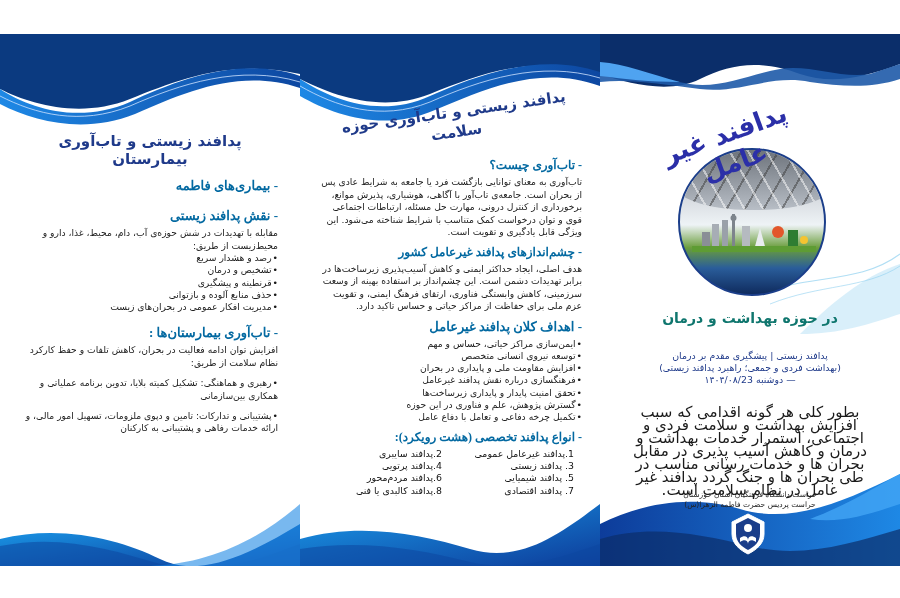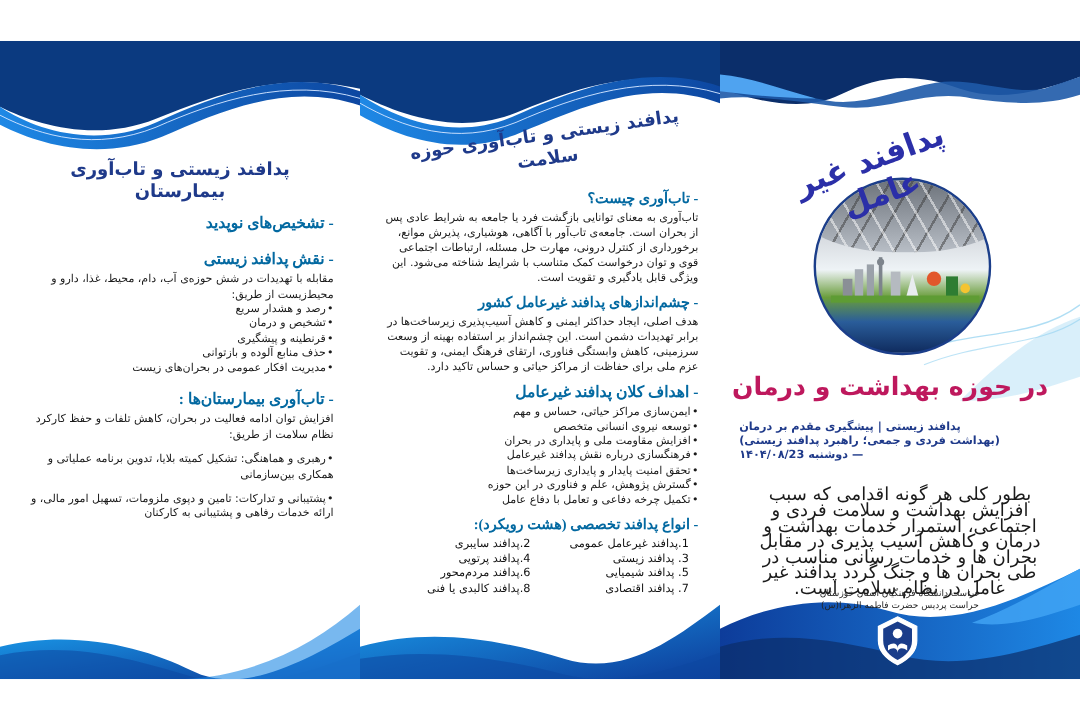--- a/index.html
+++ b/index.html
@@ -27,22 +27,22 @@
   .types-grid { display: grid; grid-template-columns: 1fr 1fr; column-gap: 8px; font-size: 9.4px; line-height: 12.4px; padding-right: 8px; direction: rtl; }
 
   
   #right .logo-title { position: absolute; z-index: 3; left: 50px; top: 84px; width: 160px; font-size: 26px; font-weight: bold; color: #2b2fa8; transform: rotate(-20deg); text-align: center; }
   #right .globe { position: absolute; z-index: 2; left: 78px; top: 114px; width: 148px; height: 148px; border-radius: 50%; overflow: hidden; border: 2px solid #1b3e8a; background: linear-gradient(#9aa3ad 0%, #d9dde2 35%, #eef3f6 52%, #6a9d3c 68%, #2a5d9a 82%, #0f2b5e 100%); }
   #right .globe .roof { position: absolute; left: -10px; top: 0; width: 168px; height: 60px; background:
       repeating-linear-gradient(60deg, rgba(255,255,255,0.5) 0 2px, transparent 2px 16px),
       repeating-linear-gradient(-60deg, rgba(60,60,60,0.5) 0 2px, transparent 2px 16px),
       linear-gradient(#6d737b, #b8bec6); border-bottom-left-radius: 80px 30px; border-bottom-right-radius: 80px 30px; }
   #right .globe .city { position: absolute; left: 12px; top: 62px; width: 124px; height: 40px; }
-  #right .subtitle { position: absolute; z-index: 3; left: 10px; right: 10px; top: 276px; font-size: 21px; font-weight: bold; color: #be185d; text-align: left; }
-  #right .tagline { position: absolute; z-index: 3; left: 16px; right: 16px; top: 316px; font-size: 9.4px; line-height: 12px; color: #1f3a8a; font-weight: bold; text-align: left; }
+  #right .subtitle { position: absolute; z-index: 3; left: 10px; right: 10px; top: 276px; font-size: 14px; font-weight: bold; color: #0f766e; text-align: center; }
+  #right .tagline { position: absolute; z-index: 3; left: 16px; right: 16px; top: 316px; font-size: 9.4px; line-height: 12px; color: #1f3a8a; font-weight: normal; text-align: center; }
   #right .intro { position: absolute; z-index: 3; left: 22px; right: 22px; top: 372px; font-size: 15px; line-height: 13px; color: #1a1a1a; text-align: center; }
   #right .org { position: absolute; z-index: 3; left: 30px; right: 30px; top: 456px; font-size: 7.5px; line-height: 10px; color: #222; text-align: center; }
   #right .emblem { position: absolute; z-index: 3; left: 130px; top: 478px; width: 36px; height: 46px; }
 </style>
 </head>
 <body>
 
 <div class="brochure">
 
   <div class="panel" id="left">
@@ -60,21 +60,21 @@
       <path d="M0 0 H300 V40 C230 25 180 45 130 65 C80 85 30 70 0 55 Z" fill="#0b3a80"></path>
       <path d="M0 55 C30 75 80 90 130 68 C180 45 240 22 300 42 V54 C240 34 185 58 135 80 C85 100 35 88 0 70 Z" fill="url(#lband)"></path>
       <path d="M0 62 C35 80 80 92 130 72 C180 50 240 30 300 48" stroke="#cfe3ff" stroke-width="0.8" fill="none"></path>
       <path d="M0 505 C60 490 120 505 160 525 C200 545 250 520 300 490 V532 H0 Z" fill="url(#lbot)"></path>
       <path d="M0 512 C60 500 110 515 160 530 C210 545 260 525 300 510 V532 H0 Z" fill="#0d47a1" opacity="0.55"></path>
       <path d="M150 532 C210 530 260 505 300 470 V532 Z" fill="#1e88e5" opacity="0.6"></path>
     </svg>
     <div class="content">
       <div class="title-blue main-title">پدافند زیستی و تاب‌آوری بیمارستان</div>
 
-      <div class="h">- تشخیص‌های نوپدید</div>
+      <div class="h">- بیماری‌های فاطمه</div>
 
       <div class="h" style="margin-top:14px">- نقش پدافند زیستی</div>
       <div class="p">مقابله با تهدیدات در شش حوزه‌ی آب، دام، محیط، غذا، دارو و محیط‌زیست از طریق:</div>
       <div class="bul">رصد و هشدار سریع</div>
       <div class="bul">تشخیص و درمان</div>
       <div class="bul">قرنطینه و پیشگیری</div>
       <div class="bul">حذف منابع آلوده و بازتوانی</div>
       <div class="bul">مدیریت افکار عمومی در بحران‌های زیست</div>
 
       <div class="h" style="margin-top:12px">- تاب‌آوری بیمارستان‌ها :</div>

